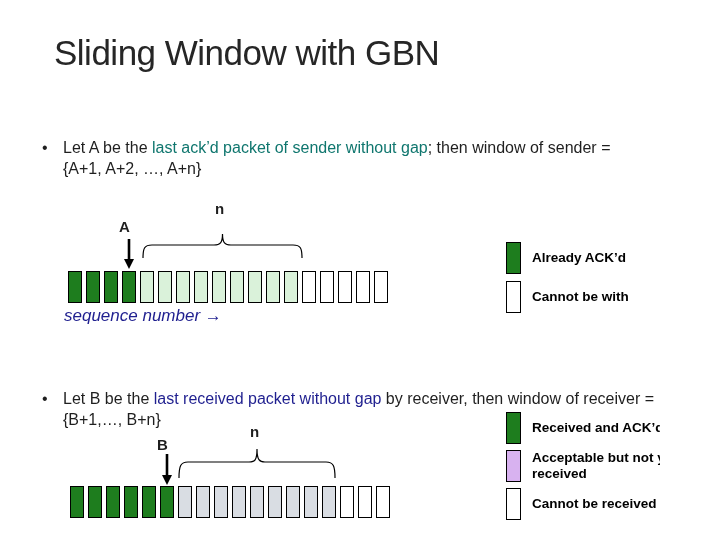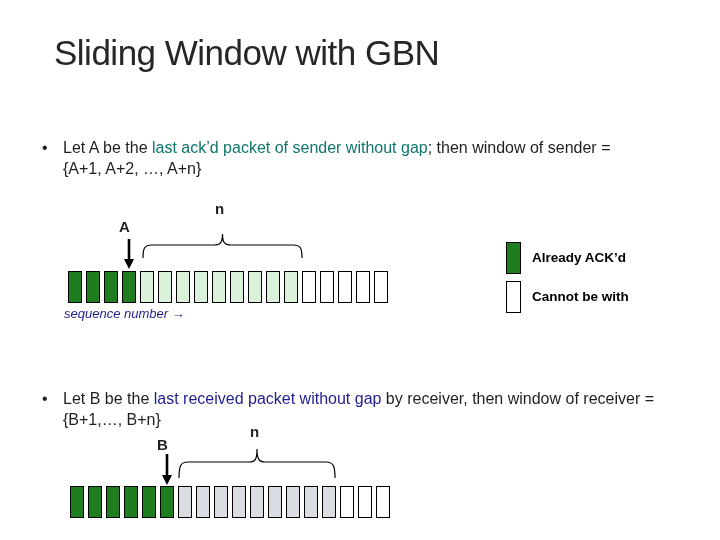--- a/index.html
+++ b/index.html
@@ -30,21 +30,21 @@
   .label-n2 { left:250px; top:423px; }
 
   .anno-svg { position:absolute; }
   .arrow-a { left:122px; top:238px; }
   .arrow-b { left:160px; top:453px; }
   .brace1 { left:142px; top:232px; }
   .brace2 { left:178px; top:447px; }
 
   .axis-label {
     position:absolute; left:64px; top:306px;
-    font-style:italic; font-size:13px; font-weight:500;
+    font-style:italic; font-size:17px; font-weight:500;
   }
 
   .legend { position:absolute; display:flex; flex-direction:column; width:205px; }
   .legend1 { left:506px; top:204px; gap:7px;margin-top:38px; }
   .legend2 { left:506px; top:412px; gap:6px; }
   .legend-item { display:flex; align-items:center; gap:11px; }
   .legend-swatch { width:13px; height:30px; border:1px solid #000; flex:none; box-sizing:content-box; }
   .legend-label { font-weight:bold; font-size:13.5px; color:#000; line-height:16px; }
 </style>
 </head>
@@ -136,14 +136,28 @@
       <div class="seq-box" style="background-color: rgb(217, 221, 227);"></div>
       <div class="seq-box" style="background-color: rgb(217, 221, 227);"></div>
       <div class="seq-box" style="background-color: rgb(217, 221, 227);"></div>
       <div class="seq-box" style="background-color: rgb(217, 221, 227);"></div>
       <div class="seq-box" style="background-color: rgb(217, 221, 227);"></div>
       <div class="seq-box" style="background-color: rgb(255, 255, 255);"></div>
       <div class="seq-box" style="background-color: rgb(255, 255, 255);"></div>
       <div class="seq-box" style="background-color: rgb(255, 255, 255);"></div>
     </div>
 
+  <div class="legend legend2">
+      <div class="legend-item">
+        <div class="legend-swatch" style="background-color: rgb(30, 125, 30);"></div>
+        <div class="legend-label">Received and ACK’d</div>
+      </div>
+      <div class="legend-item">
+        <div class="legend-swatch" style="background-color: rgb(216, 178, 240);"></div>
+        <div class="legend-label">Acceptable but not yet received</div>
+      </div>
+      <div class="legend-item">
+        <div class="legend-swatch" style="background-color: rgb(255, 255, 255);"></div>
+        <div class="legend-label">Cannot be received</div>
+      </div>
+    </div>
 
 </div>
 
 </body></html>

